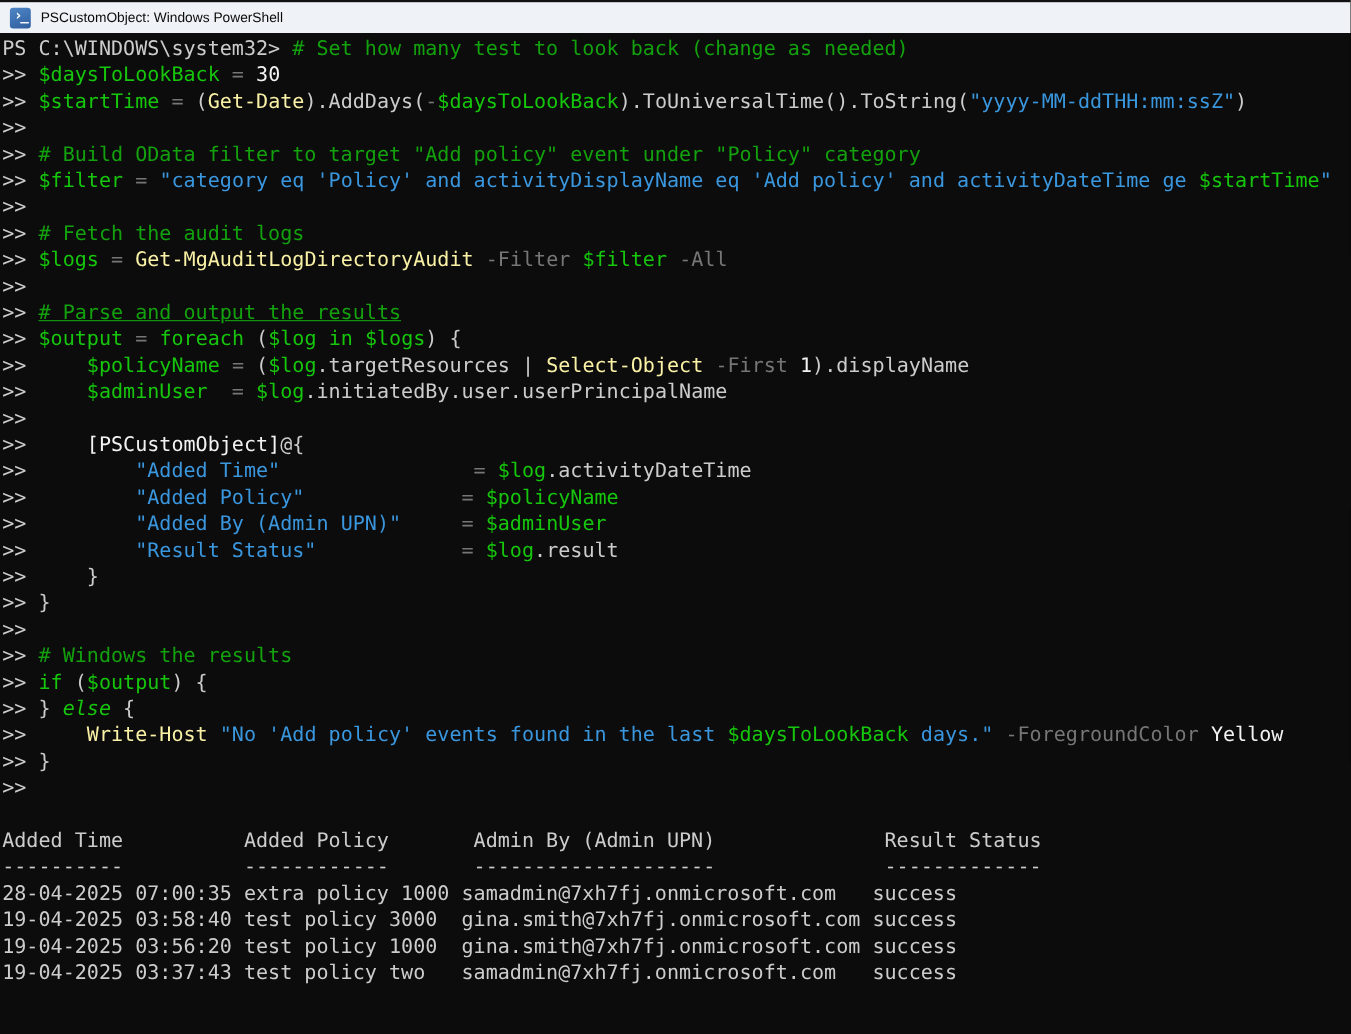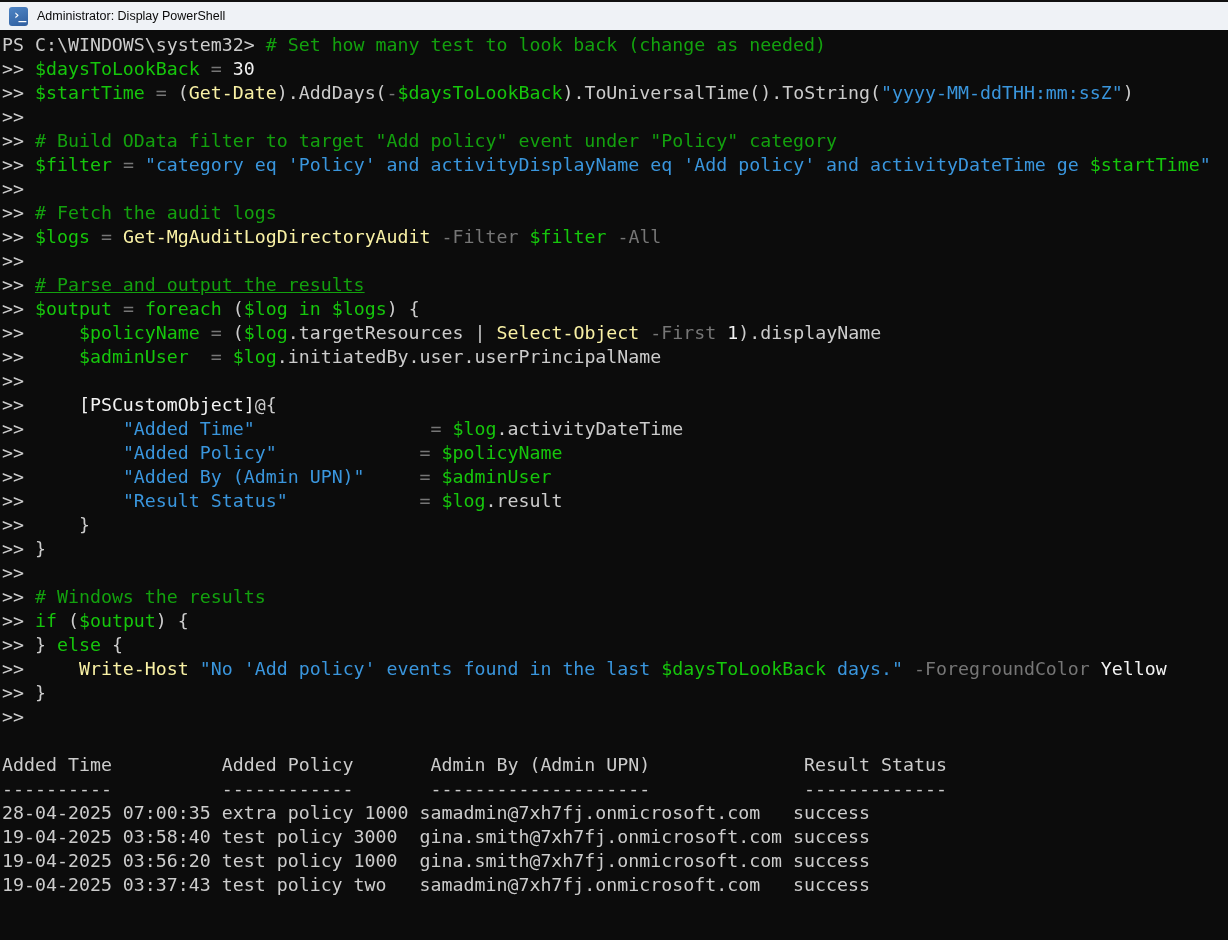--- a/index.html
+++ b/index.html
@@ -18,21 +18,21 @@
   .tline{white-space:pre;height:24px;line-height:24px;}
 </style>
 </head>
 <body>
 
 <div class="window">
   <div class="titlebar">
     <span class="ps-icon">
         <span>›_</span>
       </span>
-    <span class="title-text">Administrator: Display PowerShell</span>
+    <span class="title-text">PSCustomObject: Windows PowerShell</span>
   </div>
   <div class="terminal" id="terminal" style="background: rgb(12, 12, 12);">
       <div class="tline"><span style="color: rgb(204, 204, 204);">PS C:\WINDOWS\system32&gt; </span><span style="color: rgb(19, 161, 14);"># Set how many test to look back (change as needed)</span></div>
       <div class="tline"><span style="color: rgb(204, 204, 204);">&gt;&gt; </span><span style="color: rgb(22, 198, 12);">$daysToLookBack</span><span style="color: rgb(204, 204, 204);"> </span><span style="color: rgb(118, 118, 118);">=</span><span style="color: rgb(204, 204, 204);"> </span><span style="color: rgb(242, 242, 242);">30</span></div>
       <div class="tline"><span style="color: rgb(204, 204, 204);">&gt;&gt; </span><span style="color: rgb(22, 198, 12);">$startTime</span><span style="color: rgb(204, 204, 204);"> </span><span style="color: rgb(118, 118, 118);">=</span><span style="color: rgb(204, 204, 204);"> (</span><span style="color: rgb(249, 241, 165);">Get-Date</span><span style="color: rgb(204, 204, 204);">).AddDays(</span><span style="color: rgb(118, 118, 118);">-</span><span style="color: rgb(22, 198, 12);">$daysToLookBack</span><span style="color: rgb(204, 204, 204);">).ToUniversalTime().ToString(</span><span style="color: rgb(58, 150, 221);">"yyyy-MM-ddTHH:mm:ssZ"</span><span style="color: rgb(204, 204, 204);">)</span></div>
       <div class="tline"><span style="color: rgb(204, 204, 204);">&gt;&gt;</span></div>
       <div class="tline"><span style="color: rgb(204, 204, 204);">&gt;&gt; </span><span style="color: rgb(19, 161, 14);"># Build OData filter to target "Add policy" event under "Policy" category</span></div>
       <div class="tline"><span style="color: rgb(204, 204, 204);">&gt;&gt; </span><span style="color: rgb(22, 198, 12);">$filter</span><span style="color: rgb(204, 204, 204);"> </span><span style="color: rgb(118, 118, 118);">=</span><span style="color: rgb(204, 204, 204);"> </span><span style="color: rgb(58, 150, 221);">"category eq 'Policy' and activityDisplayName eq 'Add policy' and activityDateTime ge </span><span style="color: rgb(22, 198, 12);">$startTime</span><span style="color: rgb(58, 150, 221);">"</span></div>
       <div class="tline"><span style="color: rgb(204, 204, 204);">&gt;&gt;</span></div>
       <div class="tline"><span style="color: rgb(204, 204, 204);">&gt;&gt; </span><span style="color: rgb(19, 161, 14);"># Fetch the audit logs</span></div>
@@ -46,21 +46,21 @@
       <div class="tline"><span style="color: rgb(204, 204, 204);">&gt;&gt;     </span><span style="color: rgb(242, 242, 242);">[PSCustomObject]</span><span style="color: rgb(204, 204, 204);">@{</span></div>
       <div class="tline"><span style="color: rgb(204, 204, 204);">&gt;&gt;         </span><span style="color: rgb(58, 150, 221);">"Added Time"</span><span style="color: rgb(204, 204, 204);">                </span><span style="color: rgb(118, 118, 118);">=</span><span style="color: rgb(204, 204, 204);"> </span><span style="color: rgb(22, 198, 12);">$log</span><span style="color: rgb(204, 204, 204);">.activityDateTime</span></div>
       <div class="tline"><span style="color: rgb(204, 204, 204);">&gt;&gt;         </span><span style="color: rgb(58, 150, 221);">"Added Policy"</span><span style="color: rgb(204, 204, 204);">             </span><span style="color: rgb(118, 118, 118);">=</span><span style="color: rgb(204, 204, 204);"> </span><span style="color: rgb(22, 198, 12);">$policyName</span></div>
       <div class="tline"><span style="color: rgb(204, 204, 204);">&gt;&gt;         </span><span style="color: rgb(58, 150, 221);">"Added By (Admin UPN)"</span><span style="color: rgb(204, 204, 204);">     </span><span style="color: rgb(118, 118, 118);">=</span><span style="color: rgb(204, 204, 204);"> </span><span style="color: rgb(22, 198, 12);">$adminUser</span></div>
       <div class="tline"><span style="color: rgb(204, 204, 204);">&gt;&gt;         </span><span style="color: rgb(58, 150, 221);">"Result Status"</span><span style="color: rgb(204, 204, 204);">            </span><span style="color: rgb(118, 118, 118);">=</span><span style="color: rgb(204, 204, 204);"> </span><span style="color: rgb(22, 198, 12);">$log</span><span style="color: rgb(204, 204, 204);">.result</span></div>
       <div class="tline"><span style="color: rgb(204, 204, 204);">&gt;&gt;     }</span></div>
       <div class="tline"><span style="color: rgb(204, 204, 204);">&gt;&gt; }</span></div>
       <div class="tline"><span style="color: rgb(204, 204, 204);">&gt;&gt;</span></div>
       <div class="tline"><span style="color: rgb(204, 204, 204);">&gt;&gt; </span><span style="color: rgb(19, 161, 14);"># Windows the results</span></div>
       <div class="tline"><span style="color: rgb(204, 204, 204);">&gt;&gt; </span><span style="color: rgb(22, 198, 12);">if</span><span style="color: rgb(204, 204, 204);"> (</span><span style="color: rgb(22, 198, 12);">$output</span><span style="color: rgb(204, 204, 204);">) {</span></div>
-      <div class="tline"><span style="color: rgb(204, 204, 204);">&gt;&gt; } </span><span style="color: rgb(22, 198, 12);">else</span><span style="color: rgb(204, 204, 204);"> {</span></div>
+      <div class="tline"><span style="color: rgb(204, 204, 204);">&gt;&gt; } </span><span style="color: rgb(22, 198, 12); font-style: italic;">else</span><span style="color: rgb(204, 204, 204);"> {</span></div>
       <div class="tline"><span style="color: rgb(204, 204, 204);">&gt;&gt;     </span><span style="color: rgb(249, 241, 165);">Write-Host</span><span style="color: rgb(204, 204, 204);"> </span><span style="color: rgb(58, 150, 221);">"No 'Add policy' events found in the last </span><span style="color: rgb(22, 198, 12);">$daysToLookBack</span><span style="color: rgb(58, 150, 221);"> days."</span><span style="color: rgb(204, 204, 204);"> </span><span style="color: rgb(118, 118, 118);">-ForegroundColor</span><span style="color: rgb(204, 204, 204);"> </span><span style="color: rgb(242, 242, 242);">Yellow</span></div>
       <div class="tline"><span style="color: rgb(204, 204, 204);">&gt;&gt; }</span></div>
       <div class="tline"><span style="color: rgb(204, 204, 204);">&gt;&gt;</span></div>
       <div class="tline"><span style="color: rgb(204, 204, 204);"></span></div>
       <div class="tline"><span style="color: rgb(204, 204, 204);">Added Time          Added Policy       Admin By (Admin UPN)              Result Status</span></div>
       <div class="tline"><span style="color: rgb(204, 204, 204);">----------          ------------       --------------------              -------------</span></div>
       <div class="tline"><span style="color: rgb(204, 204, 204);">28-04-2025 07:00:35 extra policy 1000 samadmin@7xh7fj.onmicrosoft.com   success</span></div>
       <div class="tline"><span style="color: rgb(204, 204, 204);">19-04-2025 03:58:40 test policy 3000  gina.smith@7xh7fj.onmicrosoft.com success</span></div>
       <div class="tline"><span style="color: rgb(204, 204, 204);">19-04-2025 03:56:20 test policy 1000  gina.smith@7xh7fj.onmicrosoft.com success</span></div>
       <div class="tline"><span style="color: rgb(204, 204, 204);">19-04-2025 03:37:43 test policy two   samadmin@7xh7fj.onmicrosoft.com   success</span></div>

